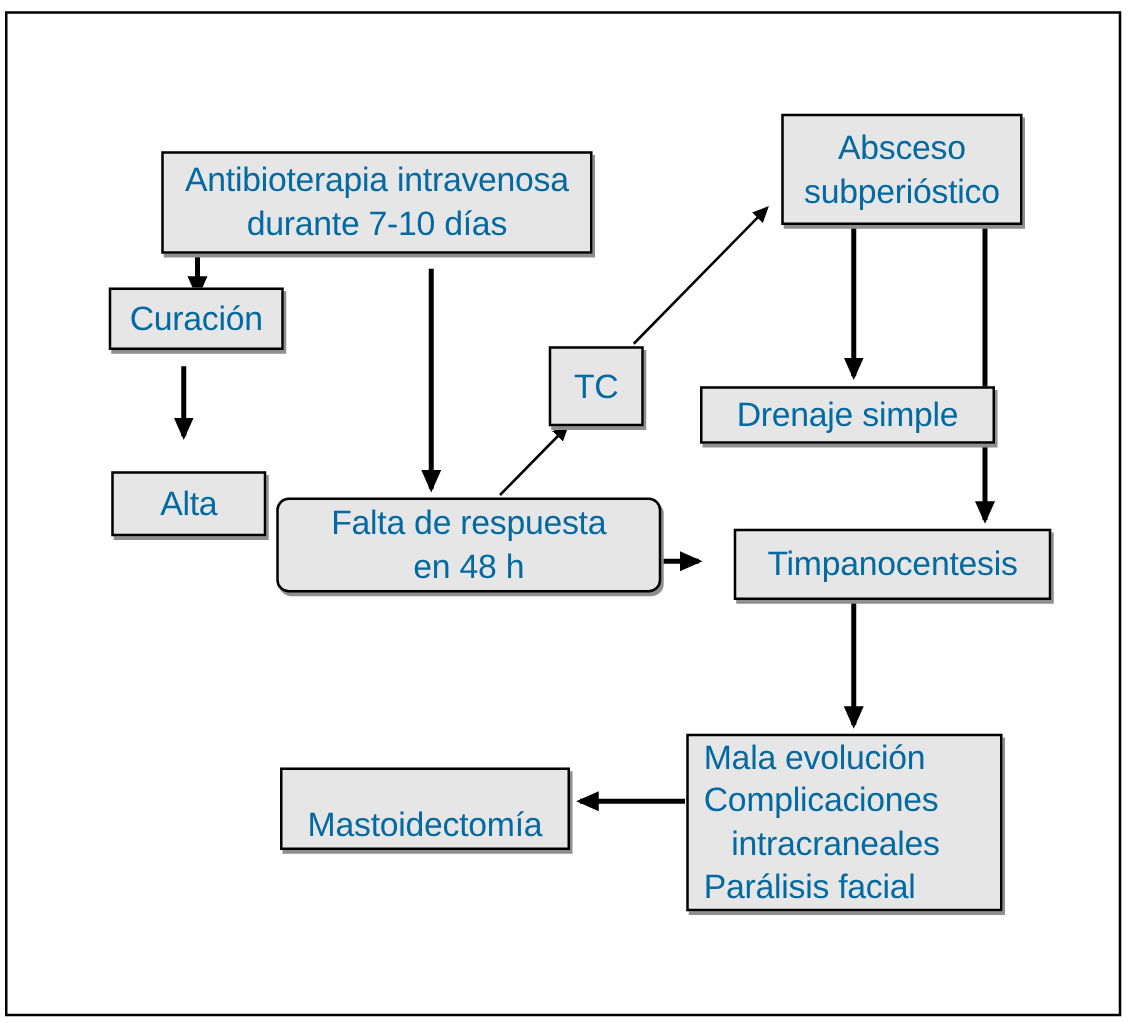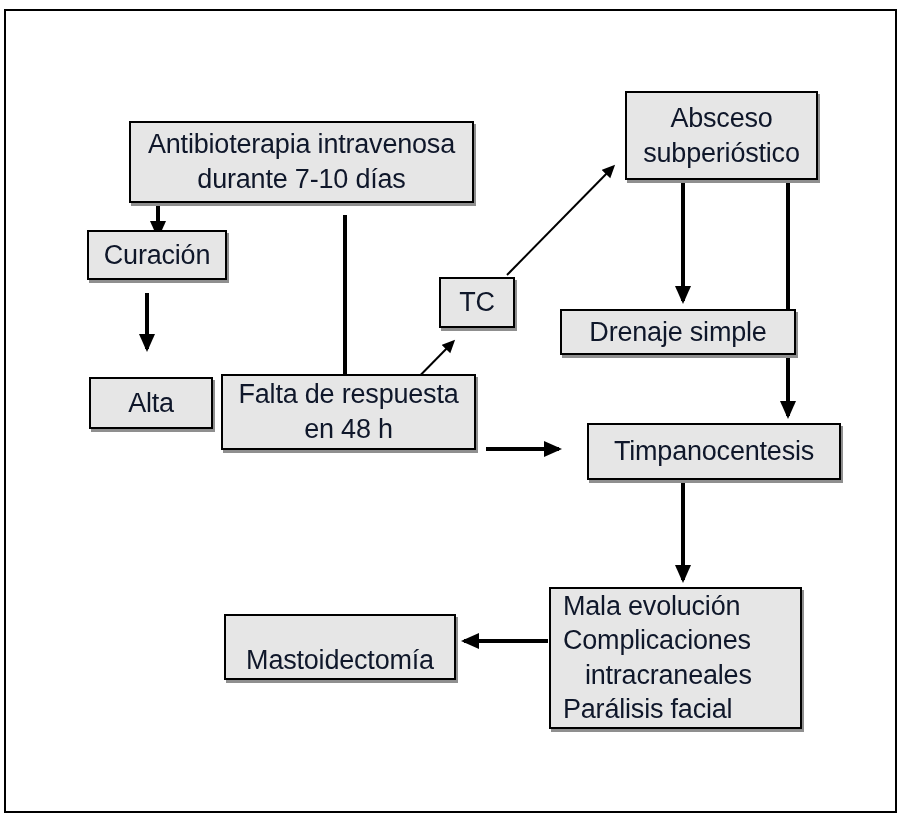--- a/index.html
+++ b/index.html
@@ -6,21 +6,21 @@
     margin: 0;
     padding: 0;
     background: #ffffff;
   }
   .canvas {
     position: relative;
     width: 905px;
     height: 819px;
     background: #ffffff;
     font-family: "Liberation Sans", "DejaVu Sans", sans-serif;
-    color: #0f172a;
+    color: #0369a1;
     overflow: hidden;
   }
   .frame {
     position: absolute;
     left: 4px;
     top: 9px;
     width: 893px;
     height: 804px;
     border: 2px solid #000000;
     box-sizing: border-box;
@@ -46,24 +46,24 @@
     font-size: 27px;
     letter-spacing: -0.2px;
     line-height: 1.28;
   }
   .node .lbl {
     white-space: pre-line;
   }
   .n-antibioterapia { left: 129px; top: 121px; width: 345px; height: 82px; }
   .n-curacion       { left:  87px; top: 230px; width: 140px; height: 50px; }
   .n-alta           { left:  89px; top: 345px; width: 124px; height: 52px; margin-top: 32px; }
-  .n-tc             { left: 439px; top: 277px; width:  76px; height: 51px; }
+  .n-tc             { left: 439px; top: 277px; width:  76px; height: 64px; }
   .n-absceso        { left: 625px; top:  91px; width: 193px; height: 89px; }
   .n-drenaje        { left: 560px; top: 309px; width: 236px; height: 46px; }
-  .n-falta          { left: 221px; top: 374px; width: 255px; height: 76px; }
+  .n-falta          { left: 221px; top: 398px; width: 308px; height: 76px; border-radius: 10px; }
   .n-timpano        { left: 567px; top: 423px; width: 254px; height: 57px; margin-left: 20px; }
   .n-mastoid        { left: 224px; top: 614px; width: 232px; height: 66px; align-items: flex-end; }
   .n-mala           { left: 549px; top: 587px; width: 253px; height: 142px;
                       justify-content: flex-start; text-align: left;
                       padding-left: 12px; align-items: flex-end; }
   .n-mala .lbl { white-space: pre-wrap; }
   .arrow { stroke: #000000; fill: none; }
   .arrow.thick { stroke-width: 4; }
   .arrow.thin  { stroke-width: 2; }
   .arrowhead { fill: #000000; stroke: none; }

